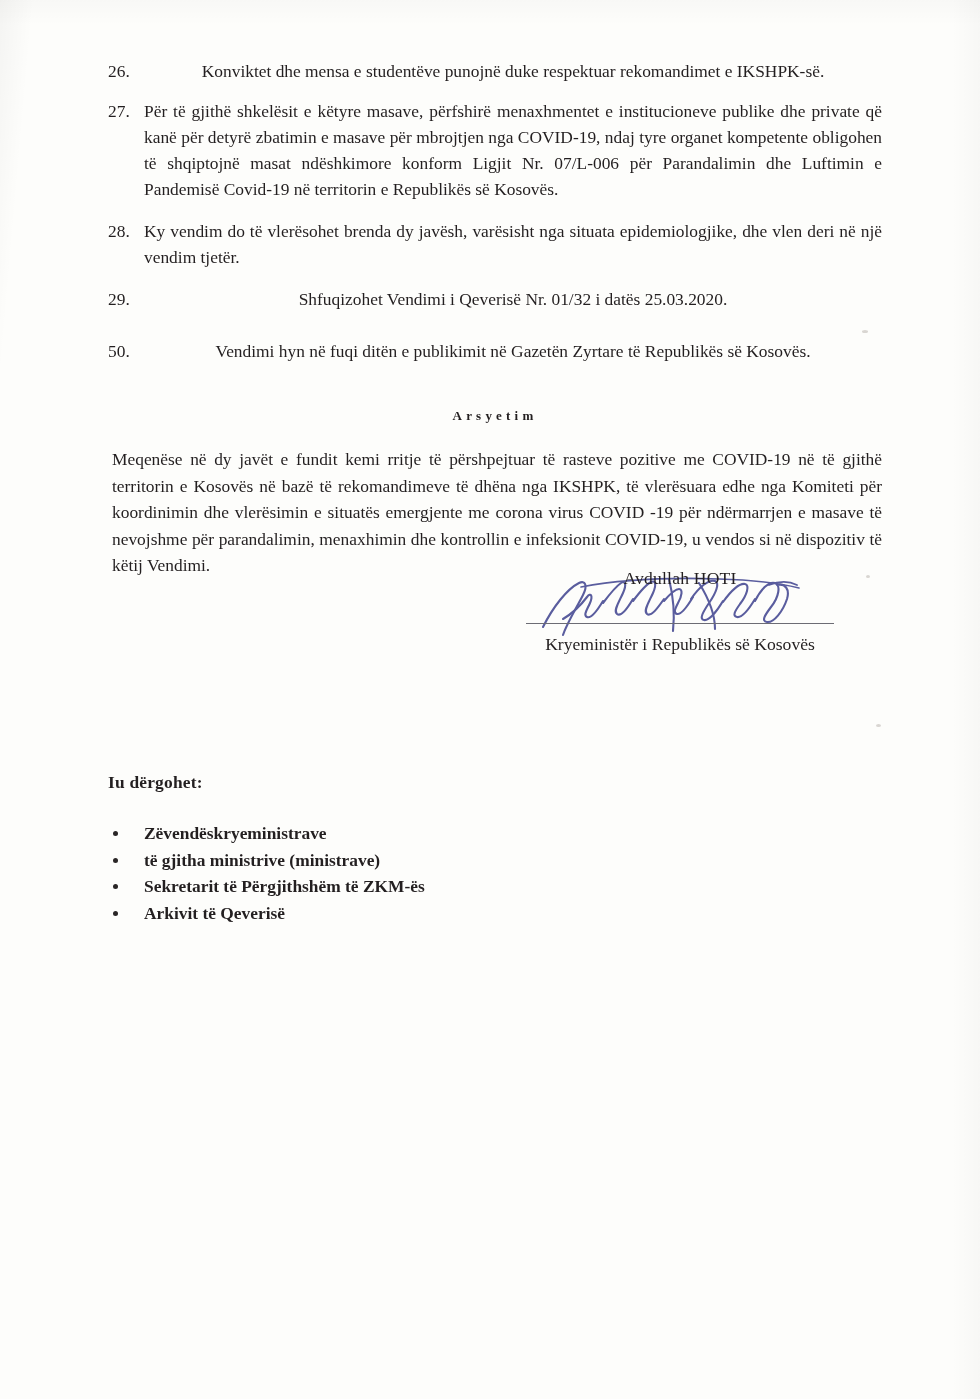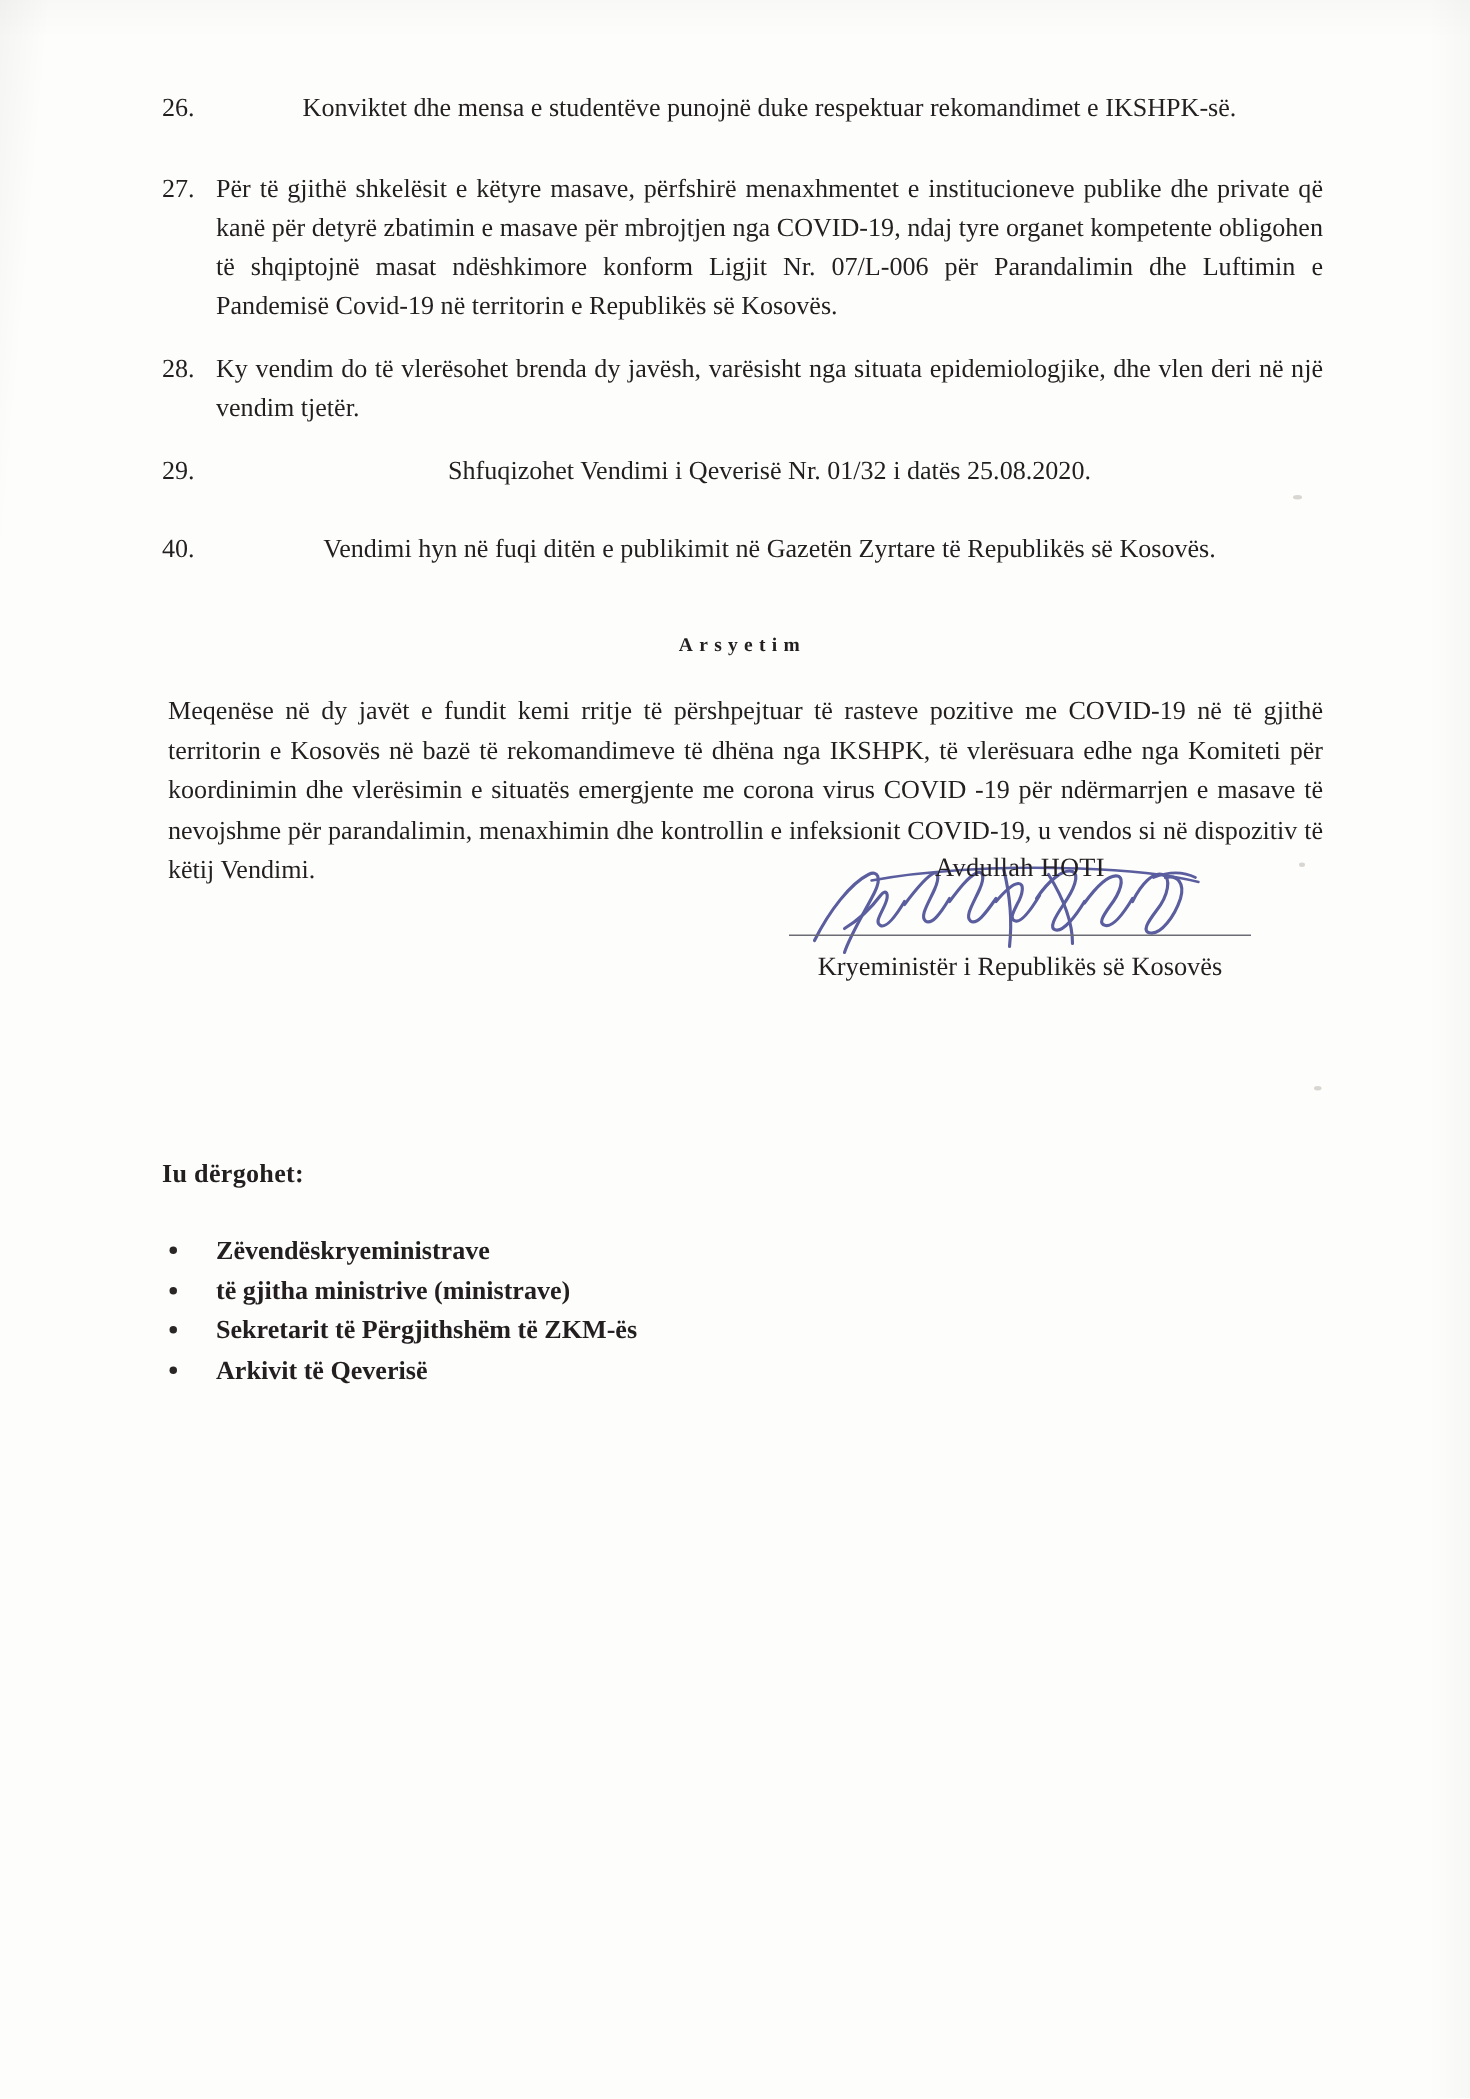--- a/index.html
+++ b/index.html
@@ -48,21 +48,21 @@
     top: 0;
     width: 30px;
     text-align: left;
     font-size: 17.4px;
   }
   .clause .body {
     display: block;
     text-align: justify;
     text-justify: inter-word;
   }
-  .clause.tight { margin-bottom: 28px; }
+  .clause.tight { margin-bottom: 14px; }
   .clause.loose { margin-bottom: 26px; }
   .clause.single .body { text-align: center; }
 
   
   .section-heading {
     text-align: center;
     font-weight: bold;
     font-size: 13px;
     letter-spacing: 4.2px;
     margin-top: 44px;
@@ -178,25 +178,25 @@
       <span class="body">Për të gjithë shkelësit e këtyre masave, përfshirë menaxhmentet e institucioneve publike dhe private që kanë për detyrë zbatimin e masave për mbrojtjen nga COVID-19, ndaj tyre organet kompetente obligohen të shqiptojnë masat ndëshkimore konform Ligjit Nr. 07/L-006 për Parandalimin dhe Luftimin e Pandemisë Covid-19 në territorin e Republikës së Kosovës.</span>
     </div>
 
     <div class="clause">
       <span class="num">28.</span>
       <span class="body">Ky vendim do të vlerësohet brenda dy javësh, varësisht nga situata epidemiologjike, dhe vlen deri në një vendim tjetër.</span>
     </div>
 
     <div class="clause single loose">
       <span class="num">29.</span>
-      <span class="body">Shfuqizohet Vendimi i Qeverisë Nr. 01/32 i datës 25.08.2020.</span>
+      <span class="body">Shfuqizohet Vendimi i Qeverisë Nr. 01/32 i datës 25.03.2020.</span>
     </div>
 
     <div class="clause single">
-      <span class="num">40.</span>
+      <span class="num">50.</span>
       <span class="body">Vendimi hyn në fuqi ditën e publikimit në Gazetën Zyrtare të Republikës së Kosovës.</span>
     </div>
 
     <div class="section-heading">Arsyetim</div>
 
     <div class="reason-par">Meqenëse në dy javët e fundit kemi rritje të përshpejtuar të rasteve pozitive me COVID-19 në të gjithë territorin e Kosovës në bazë të rekomandimeve të dhëna nga IKSHPK, të vlerësuara edhe nga Komiteti për koordinimin dhe vlerësimin e situatës emergjente me corona virus COVID -19 për ndërmarrjen e masave të nevojshme për parandalimin, menaxhimin dhe kontrollin e infeksionit COVID-19, u vendos si në dispozitiv të këtij Vendimi.</div>
   </div>
 
   <div class="sig-block">
     <div class="sig-name">Avdullah HOTI</div>

